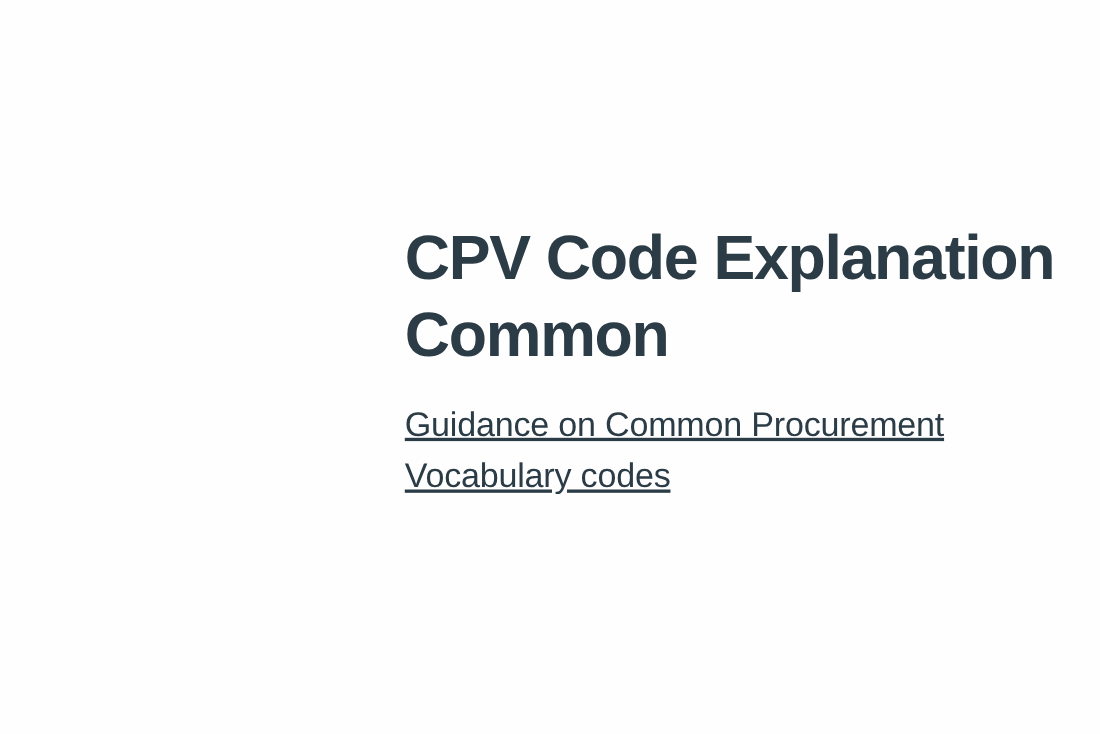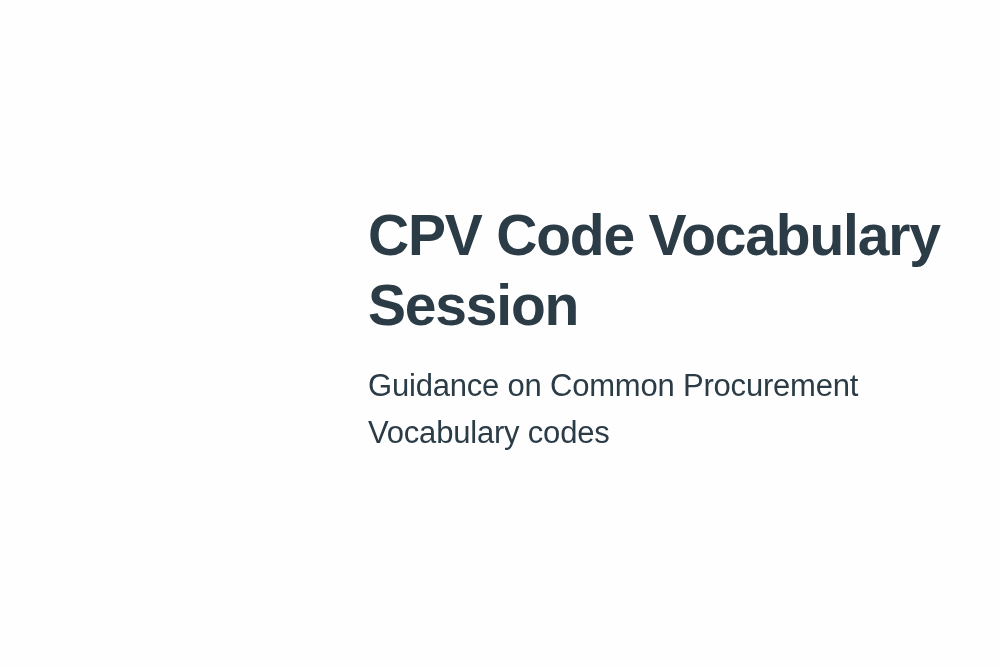--- a/index.html
+++ b/index.html
@@ -78,26 +78,27 @@
 
   .subtitle {
     font-family: "Liberation Sans", sans-serif;
     font-size: 31px;
     font-weight: normal;
     line-height: 47px;
     letter-spacing: -0.2px;
     color: #2b3c46;
     margin: 22px 0 0 0;
     max-width: 520px;
+    text-decoration: underline;
   }
 </style>
 </head>
 <body>
 
 <div class="slide">
 
 
   <div class="text-block">
-    <h1 class="title">CPV Code Vocabulary Session</h1>
+    <h1 class="title">CPV Code Explanation Common</h1>
     <p class="subtitle">Guidance on Common Procurement Vocabulary codes</p>
   </div>
 
 </div>
 
 </body></html>

